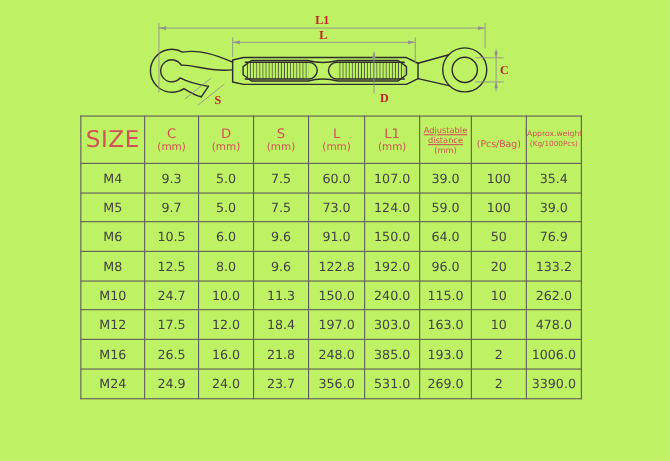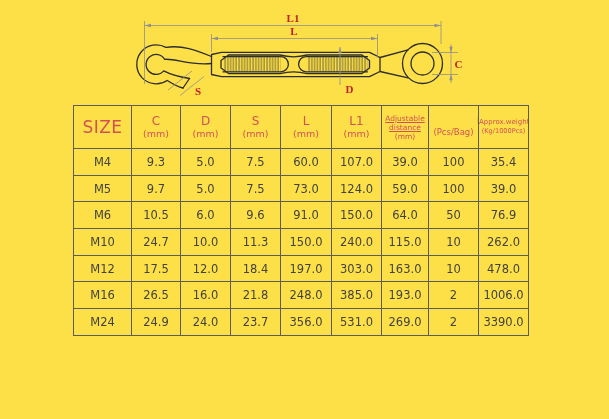--- a/index.html
+++ b/index.html
@@ -1,29 +1,29 @@
 <!DOCTYPE html>
 <html><head>
 <meta charset="utf-8">
 <style>
   html,body{margin:0;padding:0;background:#fff;}
-  .canvas{position:relative;width:609px;height:419px;background:#fde047;
+  .canvas{position:relative;width:609px;height:419px;background:#bef264;
           font-family:"DejaVu Sans","Liberation Sans",sans-serif;overflow:hidden;}
   .drawing{position:absolute;left:0;top:0;}
   .dim-label{font-family:"Liberation Serif","DejaVu Serif",serif;font-weight:bold;
              font-size:11px;fill:#c1202b;}
   table.spec{position:absolute;left:73px;top:105px;width:455px;
              border-collapse:collapse;table-layout:fixed;}
   table.spec th, table.spec td{border:1px solid #5c5c5c;text-align:center;
              vertical-align:middle;padding:0;overflow:hidden;}
   table.spec thead tr{height:43px;}
   table.spec tbody tr{height:26.7px;}
   table.spec td{font-size:11.5px;color:#424242;}
   th{font-weight:normal;color:#d15156;}
-  .h-size{font-size:17px;letter-spacing:.5px;}
+  .h-size{font-size:21px;letter-spacing:.5px;}
   .h-main{display:block;font-size:12px;line-height:1.15;}
   .h-sub{display:block;font-size:9.5px;line-height:1.1;}
   .h-adj{display:block;font-size:7.5px;line-height:1.2;text-decoration:underline;}
   .h-adj-sub{display:block;font-size:7.5px;line-height:1.2;}
   .h-pkg{display:block;font-size:8.5px;line-height:1.25;margin-left:48px;}
   .h-pkg-sub{display:block;font-size:8.5px;line-height:1.25;}
   .h-wt{display:block;font-size:7px;line-height:1.3;}
   .h-wt-sub{display:block;font-size:6.6px;line-height:1.3;}
 </style>
 </head>
@@ -187,20 +187,31 @@
         <td>10.5</td>
         <td>6.0</td>
         <td>9.6</td>
         <td>91.0</td>
         <td>150.0</td>
         <td>64.0</td>
         <td>50</td>
         <td>76.9</td>
       </tr>
       <tr>
+        <td>M8</td>
+        <td>12.5</td>
+        <td>8.0</td>
+        <td>9.6</td>
+        <td>122.8</td>
+        <td>192.0</td>
+        <td>96.0</td>
+        <td>20</td>
+        <td>133.2</td>
+      </tr>
+      <tr>
         <td>M10</td>
         <td>24.7</td>
         <td>10.0</td>
         <td>11.3</td>
         <td>150.0</td>
         <td>240.0</td>
         <td>115.0</td>
         <td>10</td>
         <td>262.0</td>
       </tr>

